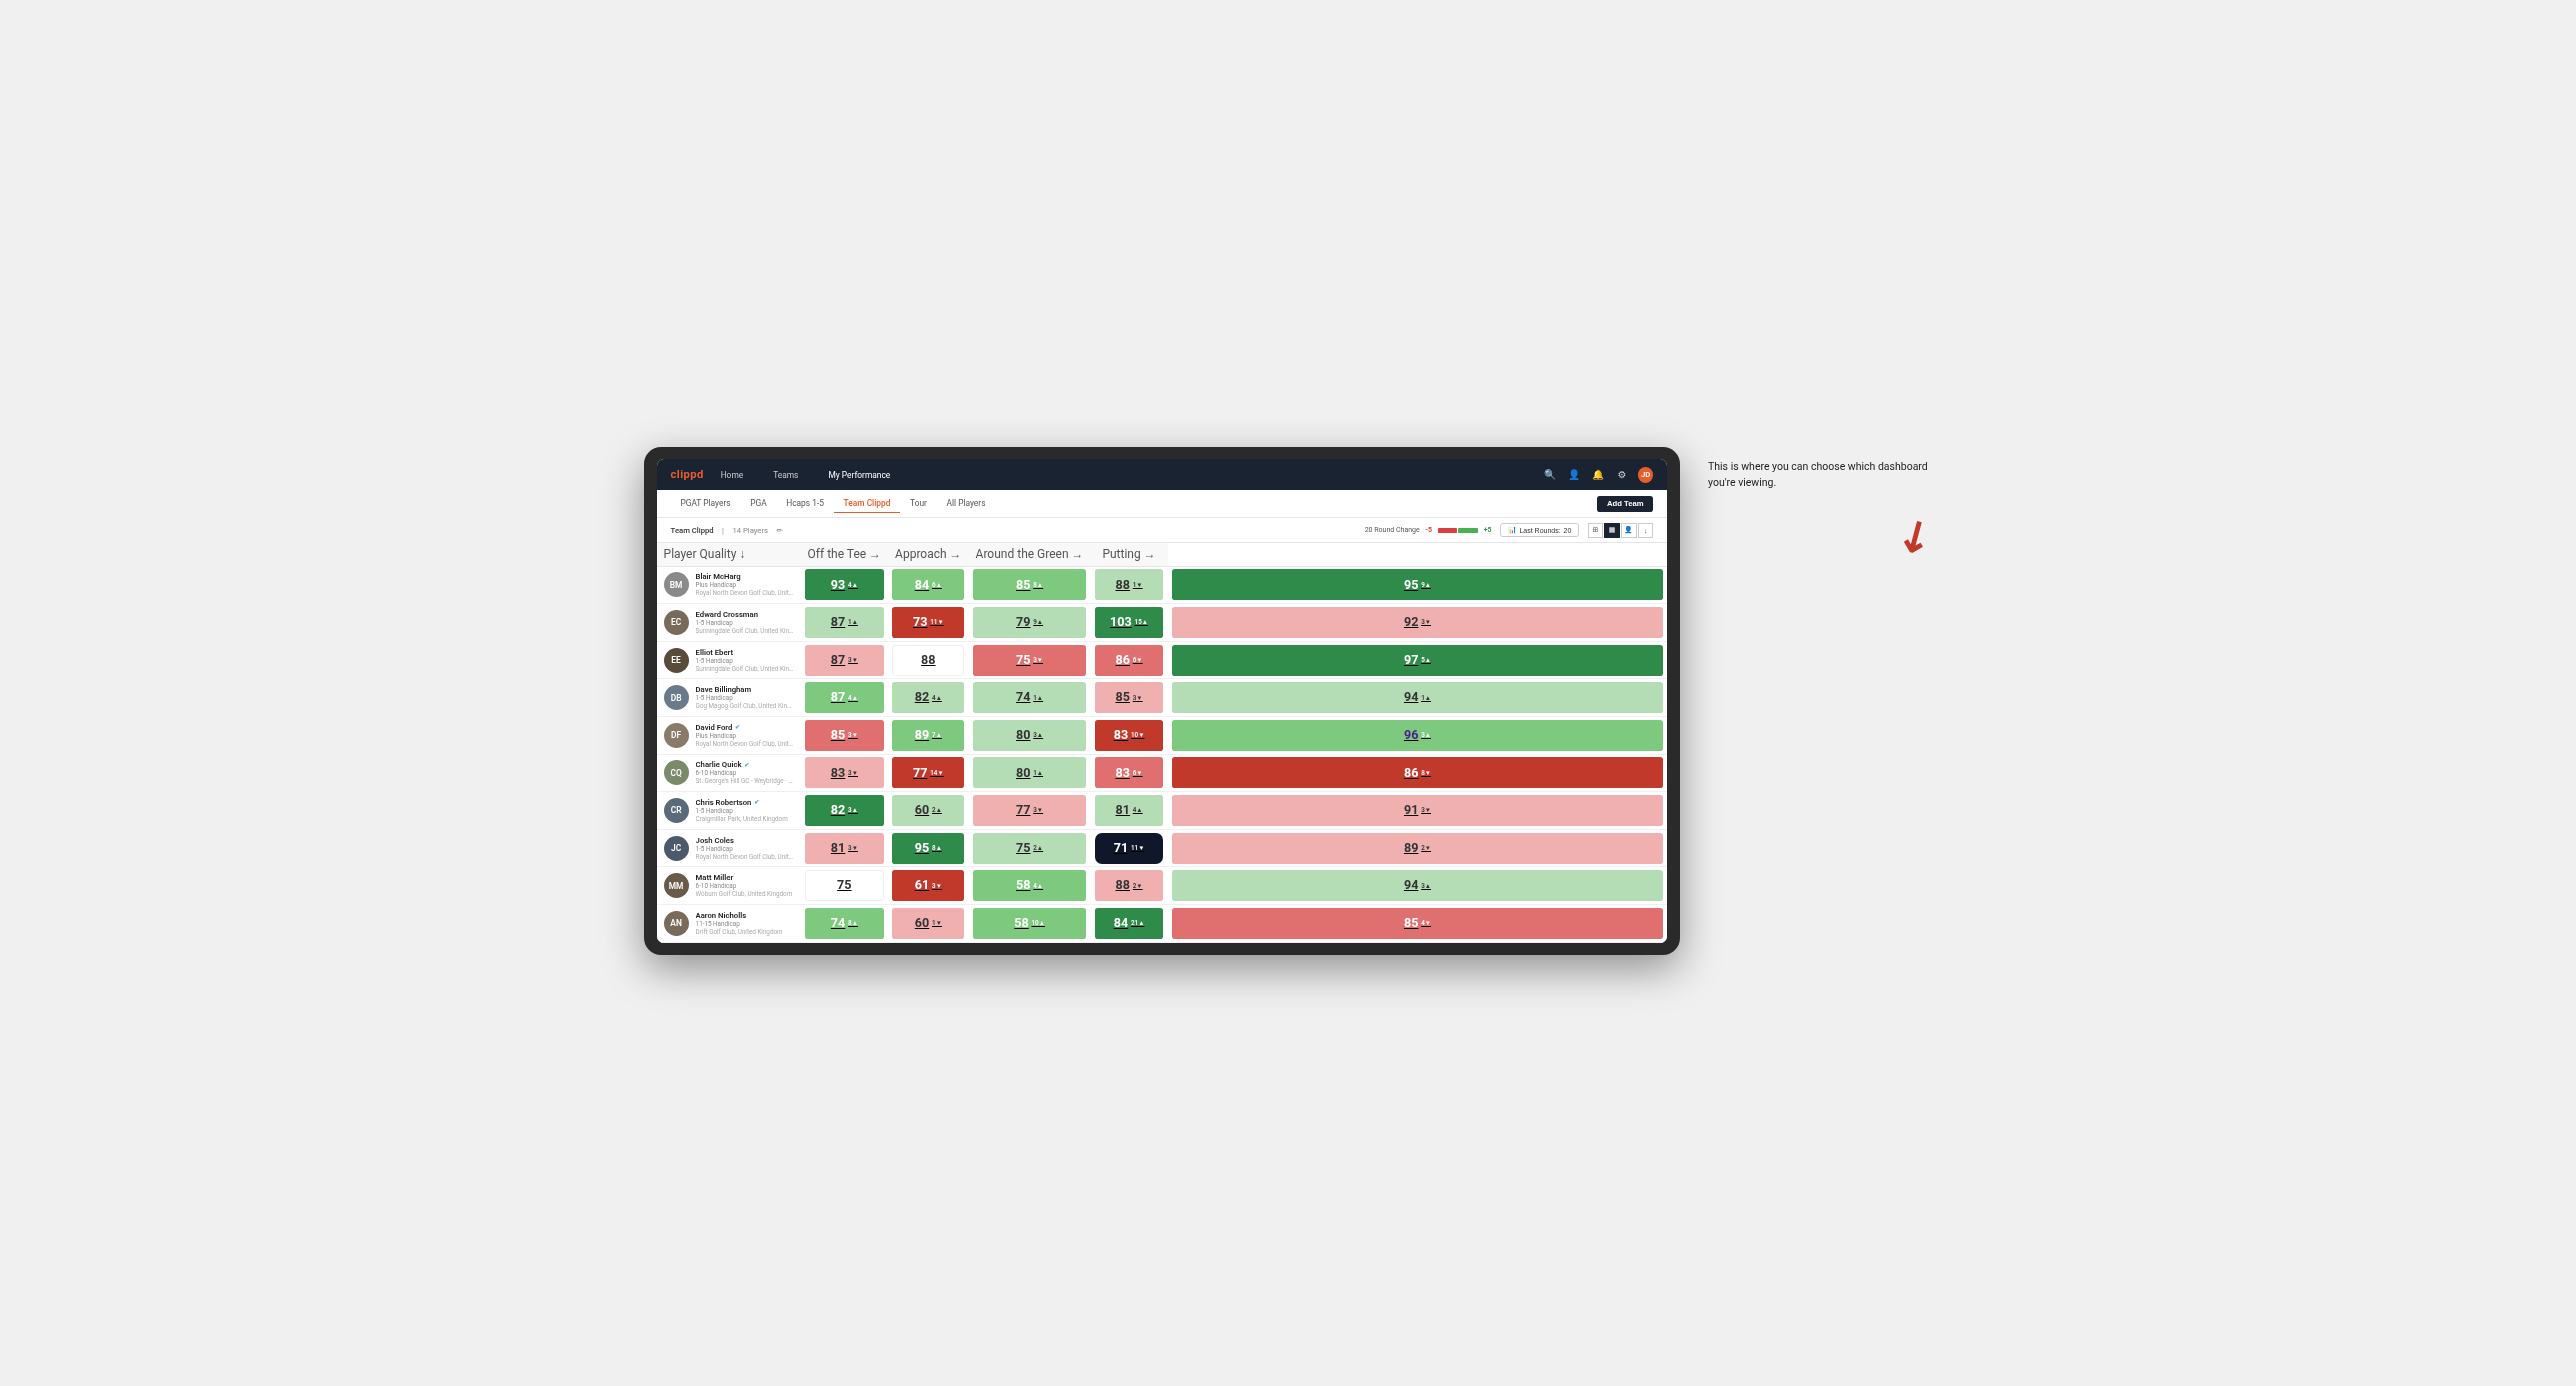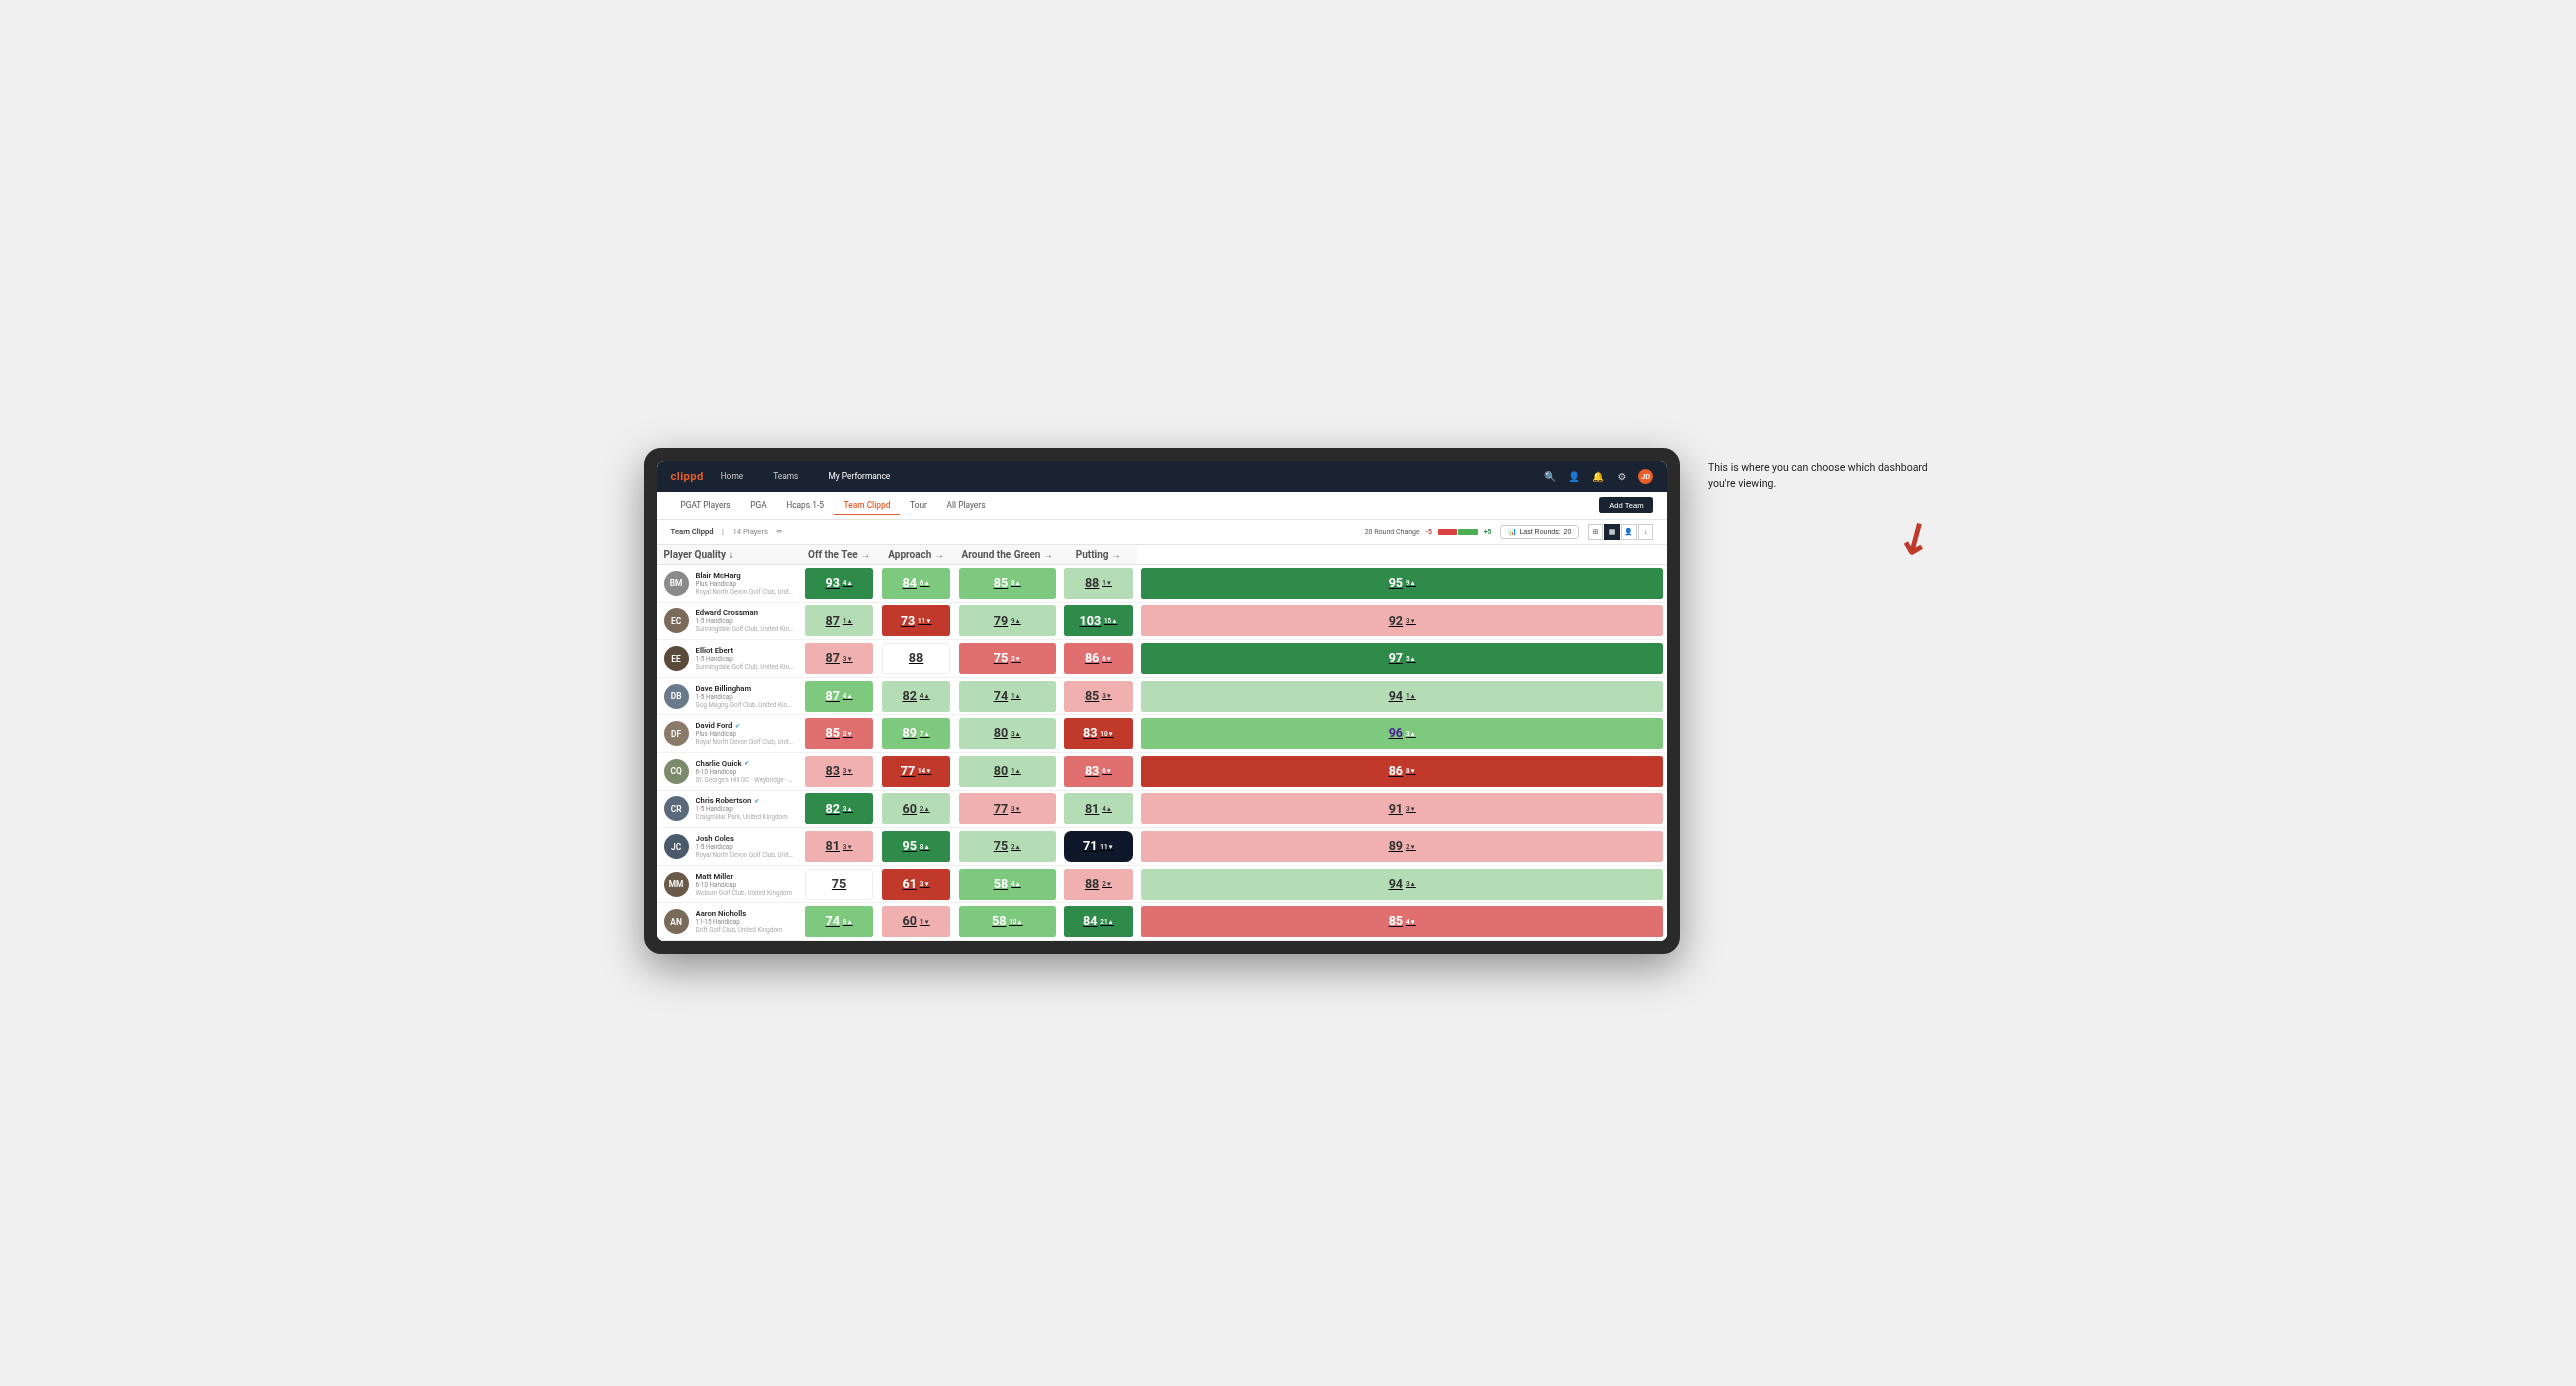--- a/index.html
+++ b/index.html
@@ -134,21 +134,21 @@
     }
 
     .add-team-btn {
       background: #1a2332;
       color: #fff;
       border: none;
       border-radius: 2.8px;
       padding: 3.5px 9.8px;
       font-size: 7.7px;
       cursor: pointer;
-      font-weight: 400;
+      font-weight: 700;
     }
 
     
     .team-header-row {
       display: flex;
       align-items: center;
       padding: 4.2px 14px;
       border-bottom: 0.7px solid #e5e5e5;
       gap: 8.4px;
       background: #fff;
@@ -248,23 +248,23 @@
       width: 100%;
       border-collapse: collapse;
     }
 
     .data-table thead tr {
       background: #f8f8f8;
       border-bottom: 0.7px solid #e5e5e5;
     }
 
     .data-table thead th {
-      font-size: 10px;
+      font-size: 12px;
       color: #555;
-      font-weight: 700;
+      font-weight: 400;
       padding: 4.2px 7px;
       text-align: left;
       white-space: nowrap;
     }
 
     .data-table thead th.center {
       text-align: center;
     }
 
     .col-player { width: 140px; min-width: 112px; }

